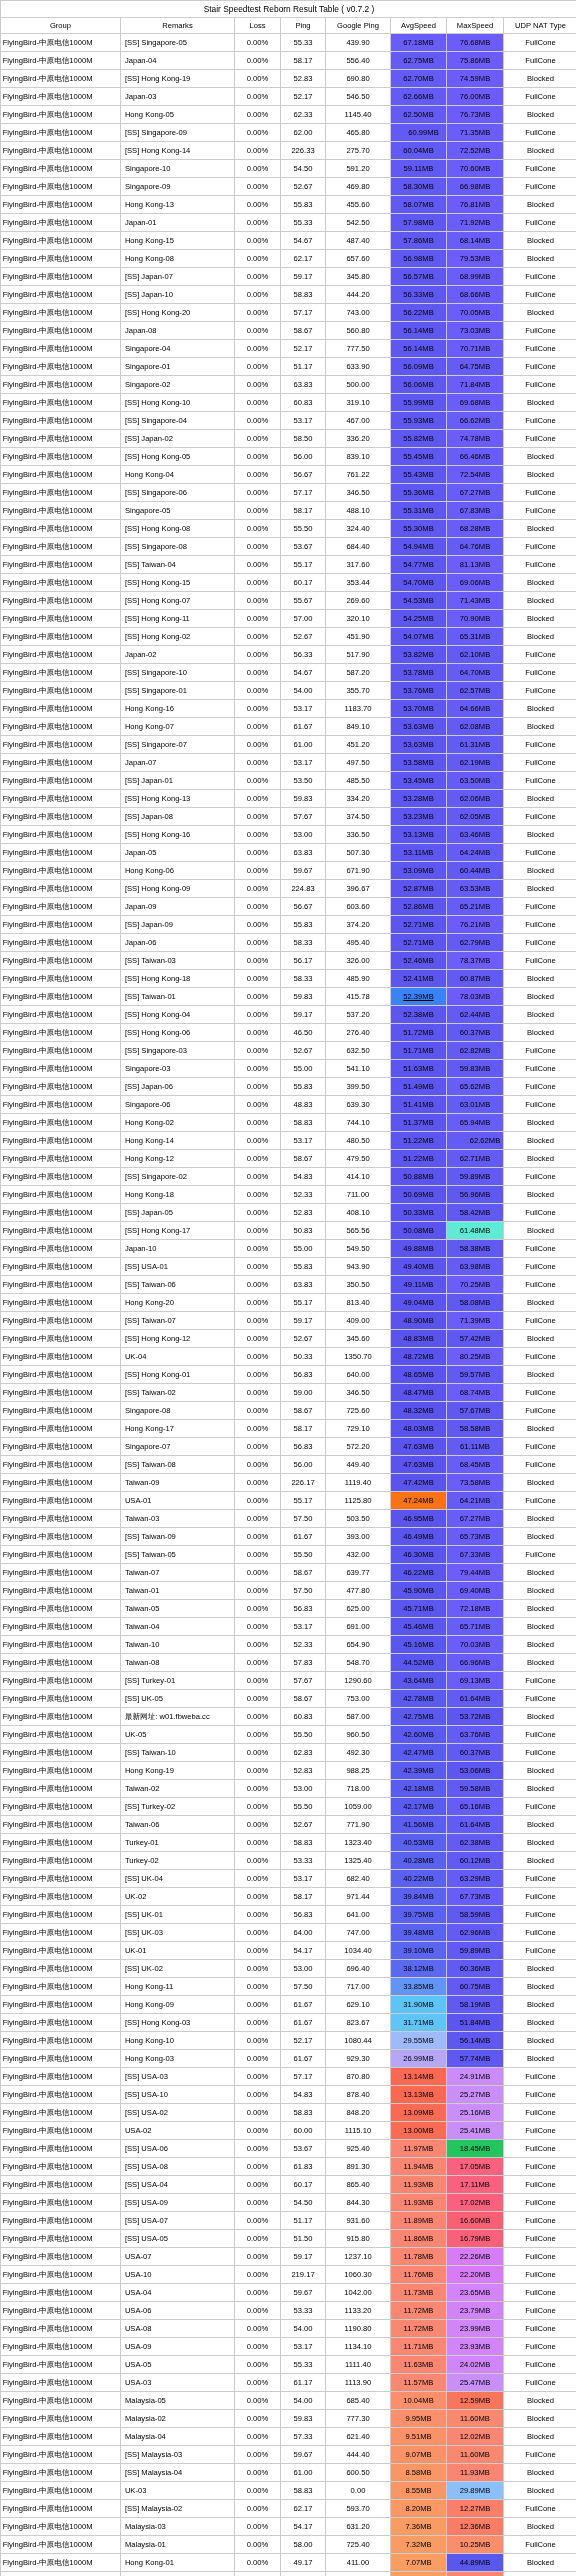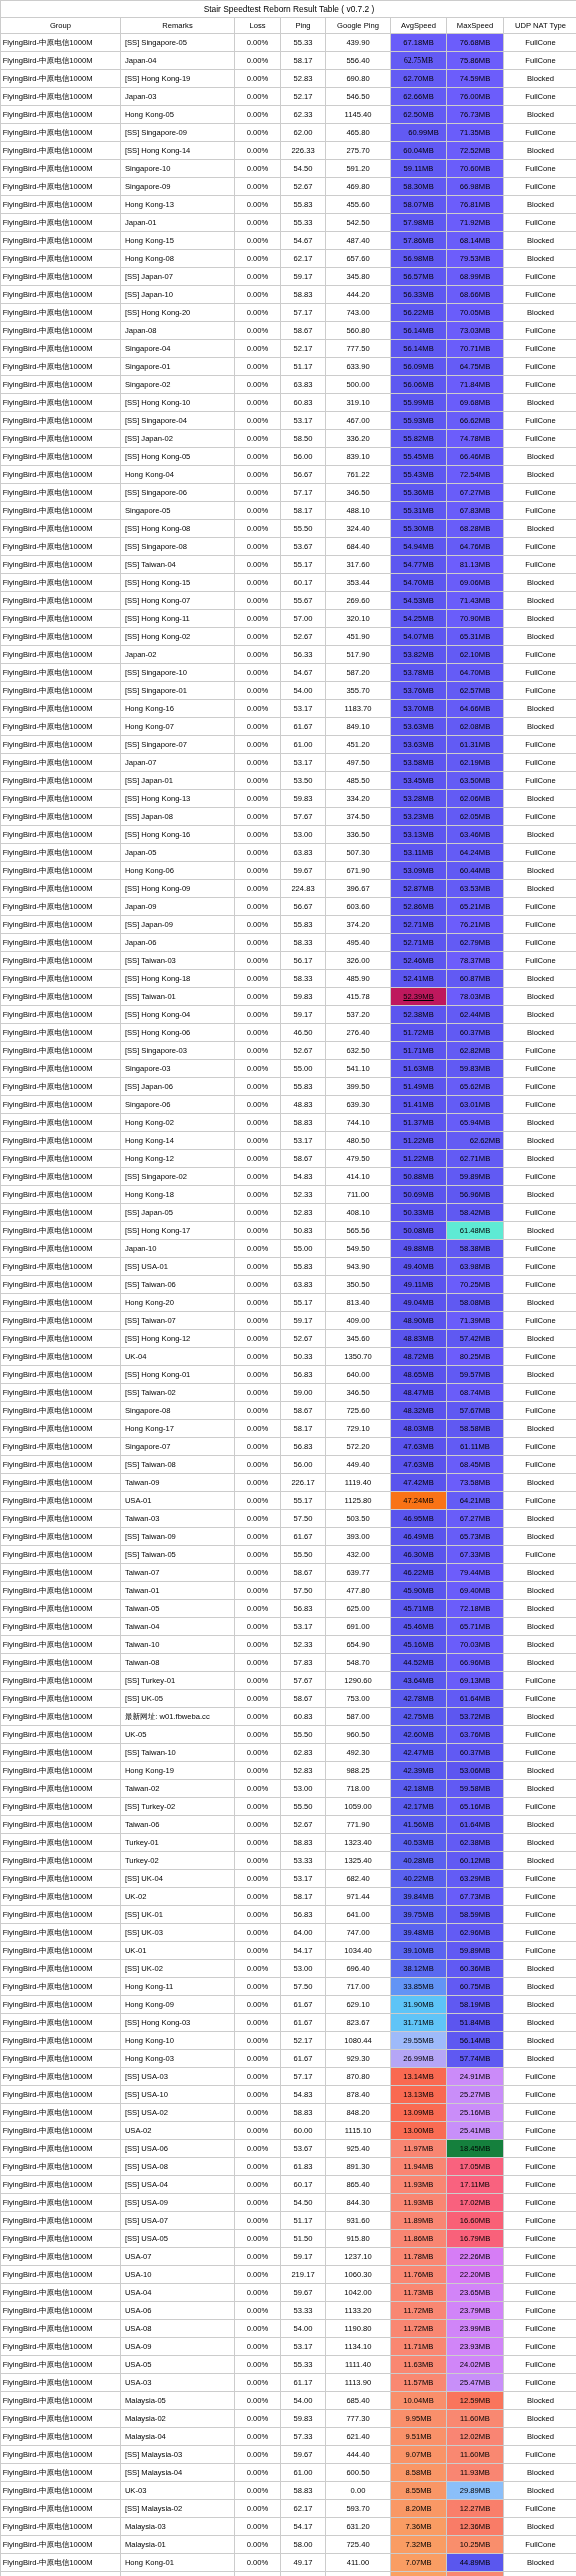--- a/index.html
+++ b/index.html
@@ -52,21 +52,21 @@
         <td class="col-avg" style="background-color: rgb(105, 93, 249);">67.18MB</td>
         <td class="col-max" style="background-color: rgb(108, 93, 251);">76.68MB</td>
         <td class="col-nat">FullCone</td>
       </tr>
       <tr>
         <td class="col-group">FlyingBird-中原电信1000M</td>
         <td class="col-remarks">Japan-04</td>
         <td class="col-loss">0.00%</td>
         <td class="col-ping">58.17</td>
         <td class="col-gping">556.40</td>
-        <td class="col-avg" style="background-color: rgb(99, 91, 244); font-family: Liberation Serif, serif;">62.75MB</td>
+        <td class="col-avg" style="background-color: rgb(99, 91, 244);">62.75MB</td>
         <td class="col-max" style="background-color: rgb(108, 93, 251);">75.86MB</td>
         <td class="col-nat">FullCone</td>
       </tr>
       <tr>
         <td class="col-group">FlyingBird-中原电信1000M</td>
         <td class="col-remarks">[SS] Hong Kong-19</td>
         <td class="col-loss">0.00%</td>
         <td class="col-ping">52.83</td>
         <td class="col-gping">690.80</td>
         <td class="col-avg" style="background-color: rgb(99, 91, 244);">62.70MB</td>
@@ -572,21 +572,21 @@
         <td class="col-avg" style="background-color: rgb(92, 86, 239);">52.41MB</td>
         <td class="col-max" style="background-color: rgb(98, 90, 243);">60.87MB</td>
         <td class="col-nat">Blocked</td>
       </tr>
       <tr>
         <td class="col-group">FlyingBird-中原电信1000M</td>
         <td class="col-remarks">[SS] Taiwan-01</td>
         <td class="col-loss">0.00%</td>
         <td class="col-ping">59.83</td>
         <td class="col-gping">415.78</td>
-        <td class="col-avg" style="background-color: #be185d; text-decoration: underline;">52.39MB</td>
+        <td class="col-avg" style="background-color: #3b82f6; text-decoration: underline;">52.39MB</td>
         <td class="col-max" style="background-color: rgb(108, 93, 251);">78.03MB</td>
         <td class="col-nat">Blocked</td>
       </tr>
       <tr>
         <td class="col-group">FlyingBird-中原电信1000M</td>
         <td class="col-remarks">[SS] Hong Kong-04</td>
         <td class="col-loss">0.00%</td>
         <td class="col-ping">59.17</td>
         <td class="col-gping">537.20</td>
         <td class="col-avg" style="background-color: rgb(92, 86, 239);">52.38MB</td>
@@ -1213,21 +1213,21 @@
         <td class="col-max" style="background-color: rgb(200, 143, 249);">25.41MB</td>
         <td class="col-nat">FullCone</td>
       </tr>
       <tr>
         <td class="col-group">FlyingBird-中原电信1000M</td>
         <td class="col-remarks">[SS] USA-06</td>
         <td class="col-loss">0.00%</td>
         <td class="col-ping">53.67</td>
         <td class="col-gping">925.40</td>
         <td class="col-avg" style="background-color: rgb(249, 134, 114);">11.97MB</td>
-        <td class="col-max" style="background-color: #15803d;">18.45MB</td>
+        <td class="col-max" style="background-color: #22c55e;">18.45MB</td>
         <td class="col-nat">FullCone</td>
       </tr>
       <tr>
         <td class="col-group">FlyingBird-中原电信1000M</td>
         <td class="col-remarks">[SS] USA-08</td>
         <td class="col-loss">0.00%</td>
         <td class="col-ping">61.83</td>
         <td class="col-gping">891.30</td>
         <td class="col-avg" style="background-color: rgb(249, 134, 114);">11.94MB</td>
         <td class="col-max" style="background-color: rgb(249, 98, 126);">17.05MB</td>

